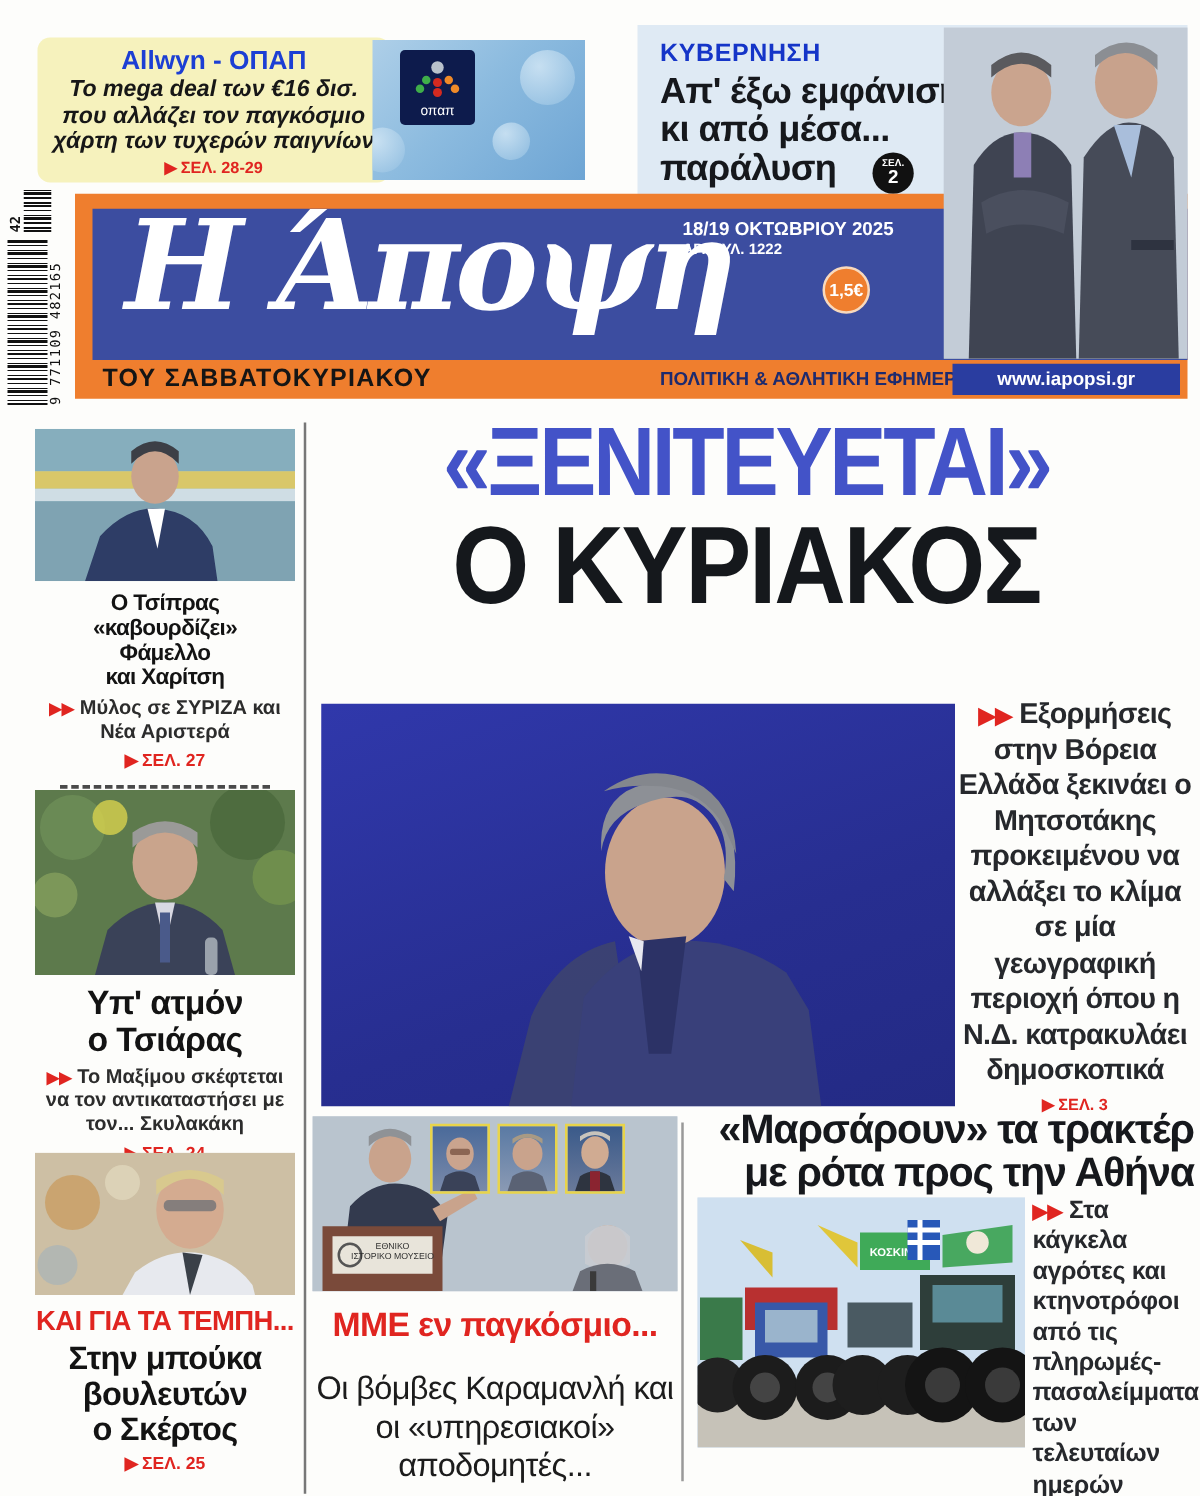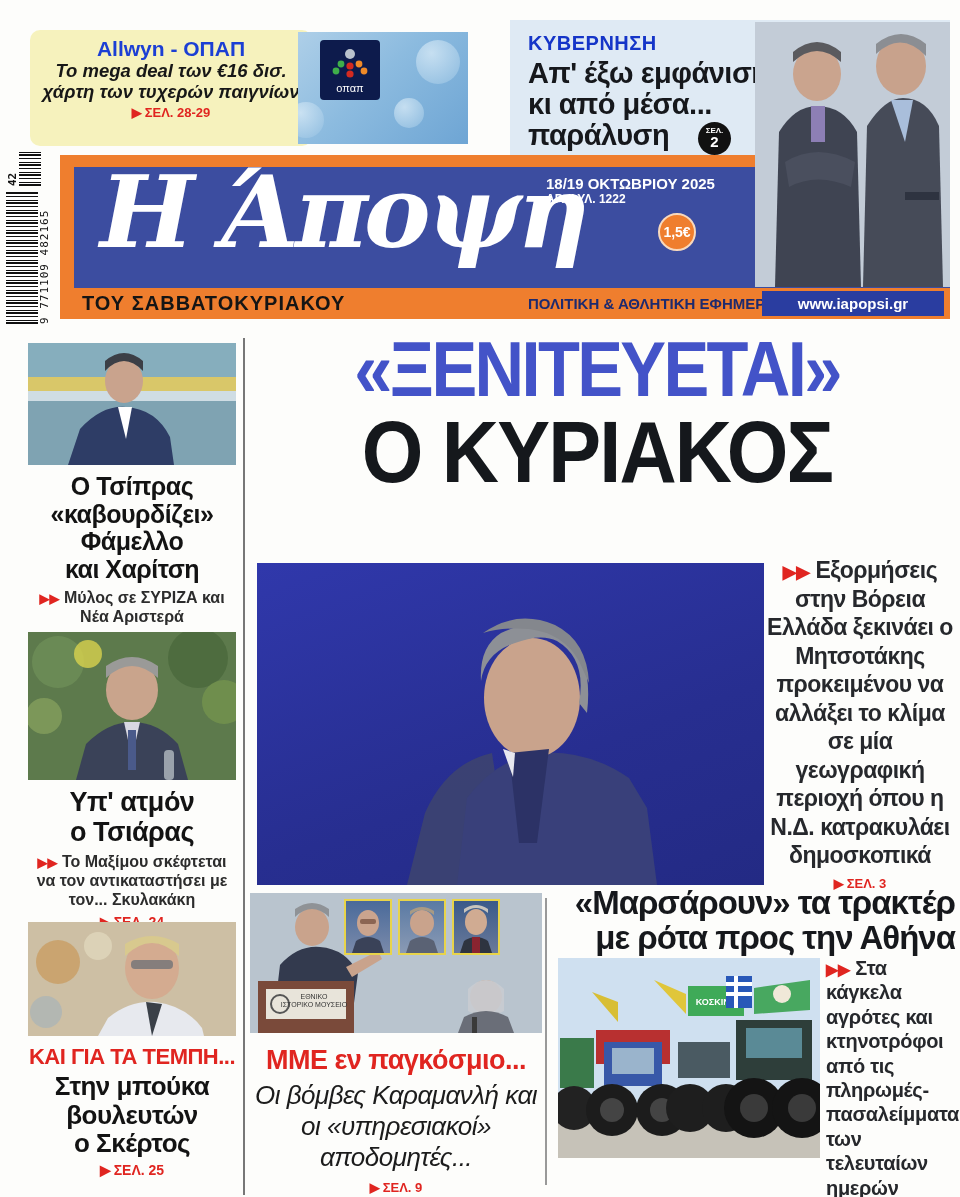--- a/index.html
+++ b/index.html
@@ -63,21 +63,21 @@
 
   
   #lead-head { left:238px; top:330px; width:718px; text-align:center; }
   #lead-line1 { font-size:78px; font-weight:800; color:#4353c8; letter-spacing:-3px; transform:scaleX(.88); transform-origin:center; line-height:1.02; }
   #lead-line2 { font-size:88px; font-weight:800; color:#15181c; letter-spacing:-2px; transform:scaleX(.9); transform-origin:center; line-height:1.0; margin-top:-2px; }
 
   
   .side-item { left:28px; width:208px; text-align:center; }
   #side1 { top:343px; } #side2 { top:632px; } #side3 { top:922px; }
   .side-photo { width:208px; overflow:hidden; position:relative; }
-  .side-head { font-size:25px; font-weight:800; color:#131313; line-height:1.1; margin-top:8px; letter-spacing:-.5px; }
+  .side-head { font-size:18px; font-weight:800; color:#131313; line-height:1.1; margin-top:8px; letter-spacing:-.5px; }
   #side2 .side-head { font-size:27px; }
   #side3 .side-head { font-size:26px; }
   .side-sub { font-size:16px; font-weight:600; color:#2c2c2c; line-height:1.18; margin-top:6px; }
   .side-sub .darr { color:#e02520; font-size:13px; }
   .side-item .pageref { margin-top:4px; font-size:14px; }
   .dashes { border-top:3px dashed #4a4a4a; width:168px; margin:12px auto 0; }
   .side-kicker { color:#e02520; font-size:22px; font-weight:800; margin-top:8px; letter-spacing:-.5px; }
 
   #vline1 { left:243px; top:338px; width:2px; height:857px; background:#777; }
   #vline2 { left:545px; top:898px; width:2px; height:287px; background:#999; }
@@ -89,21 +89,21 @@
   #lead-summary { left:764px; top:556px; width:192px; text-align:center; }
   #lead-summary p { font-size:23px; font-weight:600; color:#26282c; line-height:1.24; letter-spacing:-.5px; }
   #lead-summary .darr { color:#e02520; font-size:18px; }
   #lead-summary .pageref { margin-top:6px; }
 
   
   #media-sec { left:250px; top:893px; width:292px; text-align:center; }
   #media-collage { position:relative; width:292px; height:140px; background:linear-gradient(180deg,#c2ccd6 0%,#aab6c2 100%); overflow:hidden; }
   .inset { position:absolute; top:6px; width:48px; height:56px; border:2px solid #e8d44a; }
   #media-kicker { color:#e02520; font-size:27px; font-weight:800; margin-top:12px; letter-spacing:-.5px; }
-  #media-head { font-size:26px; font-weight:500; color:#1c1c1c; line-height:1.2; margin-top:4px; letter-spacing:-.5px;font-style:italic; }
+  #media-head { font-size:26px; font-weight:500; color:#1c1c1c; line-height:1.2; margin-top:19px; letter-spacing:-.5px; }
   #media-sec .pageref { margin-top:6px; }
 
   
   #tractor-head { left:556px; top:886px; width:399px; text-align:right; font-size:33px; font-weight:800; color:#16181c; line-height:1.05; letter-spacing:-1px; }
   #tractor-photo { left:558px; top:958px; width:262px; height:200px; background:#cfe0f0; }
   #tractor-text { left:826px; top:956px; width:130px; text-align:left; }
   #tractor-text p { font-size:20px; font-weight:600; color:#26282c; line-height:1.22; letter-spacing:-.3px; }
   #tractor-text .darr { color:#e02520; font-size:16px; }
 </style>
 </head>
@@ -120,20 +120,21 @@
       <div class="bc-addon">
         <div class="bc-issue">42</div>
         <div class="bc-bars"></div>
       </div>
     </div>
   </div>
 
   <div class="abs" id="ad-box">
     <div class="ad-title">Allwyn - ΟΠΑΠ</div>
     <div class="ad-line">Το mega deal των €16 δισ.</div>
+    <div class="ad-line">που αλλάζει τον παγκόσμιο</div>
     <div class="ad-line">χάρτη των τυχερών παιγνίων</div>
     <div class="pageref"><span class="arr">▶</span><span>ΣΕΛ. 28-29</span></div>
   </div>
 
   <div class="abs" id="allwyn-img">
     <div class="bubble" style="left:118px;top:8px;width:44px;height:44px;"></div>
     <div class="bubble" style="left:96px;top:66px;width:30px;height:30px;"></div>
     <div class="bubble" style="left:-10px;top:70px;width:36px;height:36px;"></div>
     <div id="opap-square">
       <svg width="60" height="60" viewBox="0 0 60 60">

